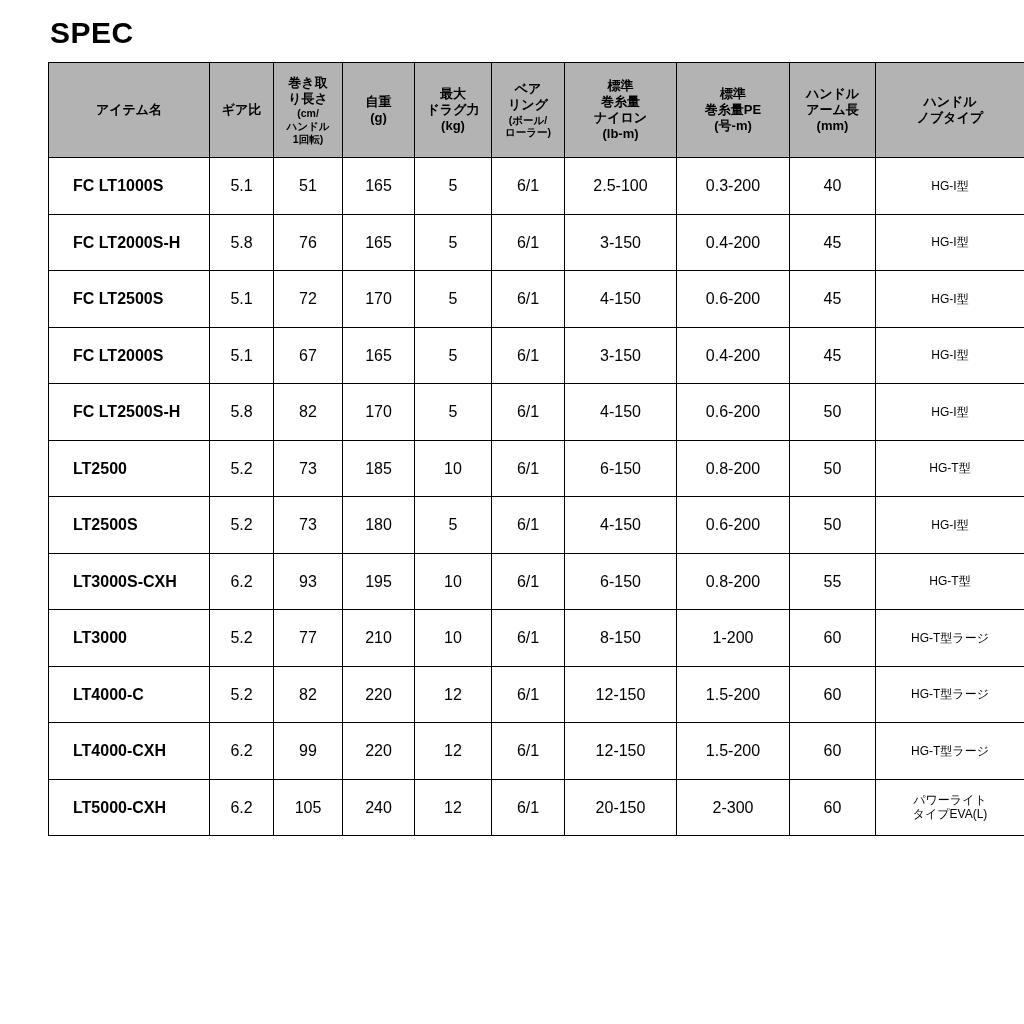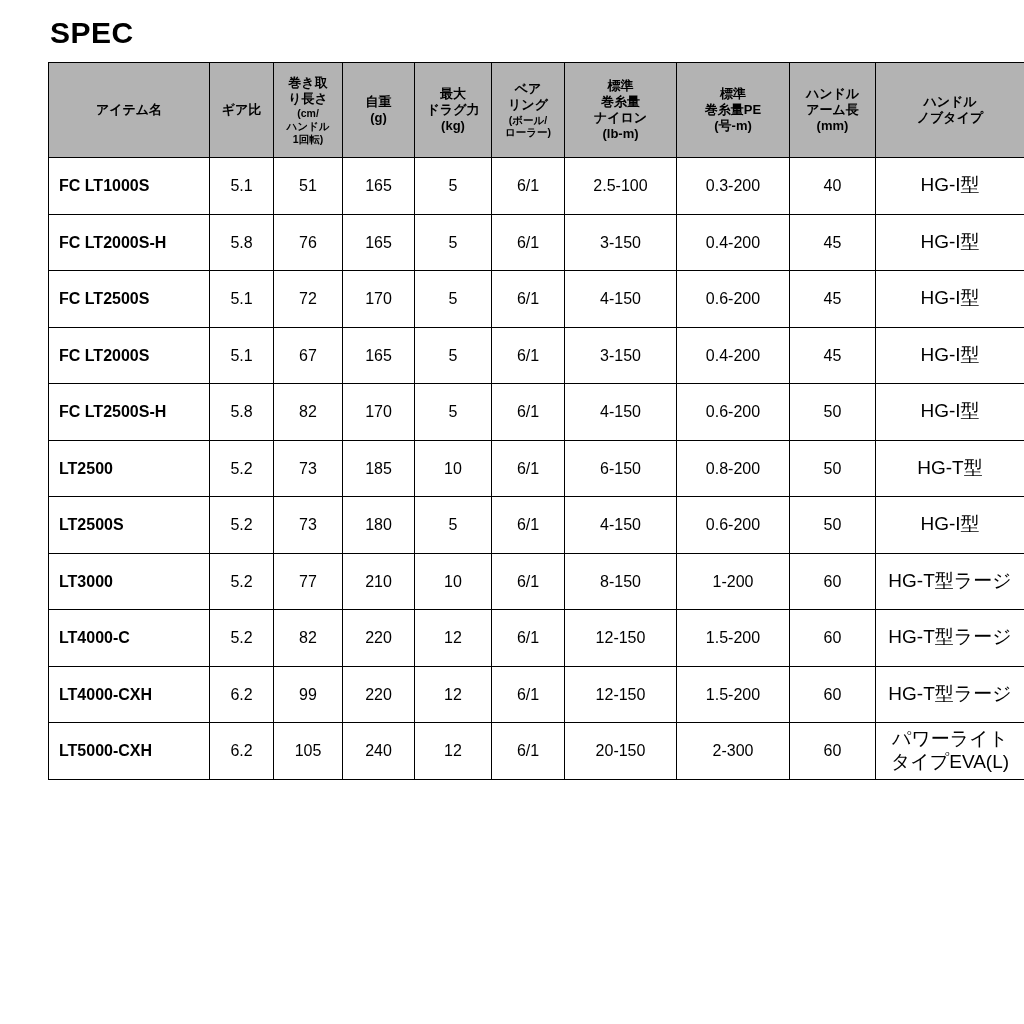--- a/index.html
+++ b/index.html
@@ -46,25 +46,25 @@
     text-align: center;
     vertical-align: middle;
     font-size: 16px;
     white-space: pre-line;
     line-height: 1.2;
     padding: 2px;
     background: #ffffff;
   }
   tbody td.item {
     text-align: left;
-    padding-left: 10px;
+    padding-left: 24px;
     font-weight: 700;
   }
   tbody td:last-child {
-    font-size: 19px;
+    font-size: 12px;
   }
   col.c1  { width: 161px; }
   col.c2  { width: 64px; }
   col.c3  { width: 69px; }
   col.c4  { width: 72px; }
   col.c5  { width: 77px; }
   col.c6  { width: 73px; }
   col.c7  { width: 112px; }
   col.c8  { width: 113px; }
   col.c9  { width: 86px; }
@@ -220,20 +220,32 @@
           <td>73</td>
           <td>180</td>
           <td>5</td>
           <td>6/1</td>
           <td>4-150</td>
           <td>0.6-200</td>
           <td>50</td>
           <td>HG-I型</td>
         </tr>
         <tr>
+          <td class="item">LT3000S-CXH</td>
+          <td>6.2</td>
+          <td>93</td>
+          <td>195</td>
+          <td>10</td>
+          <td>6/1</td>
+          <td>6-150</td>
+          <td>0.8-200</td>
+          <td>55</td>
+          <td>HG-T型</td>
+        </tr>
+        <tr>
           <td class="item">LT3000</td>
           <td>5.2</td>
           <td>77</td>
           <td>210</td>
           <td>10</td>
           <td>6/1</td>
           <td>8-150</td>
           <td>1-200</td>
           <td>60</td>
           <td>HG-T型ラージ</td>

